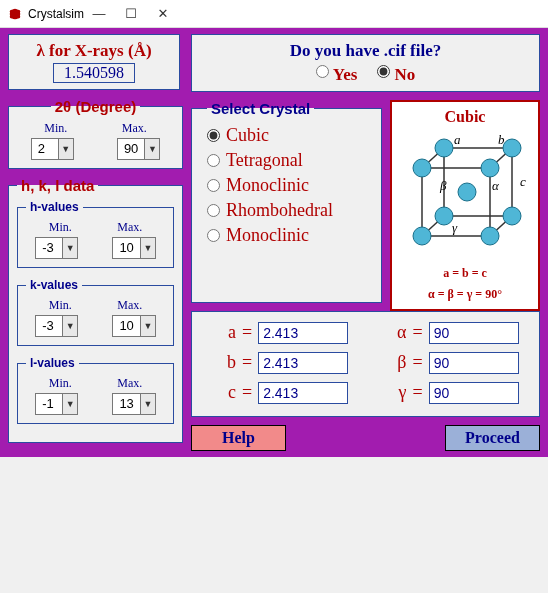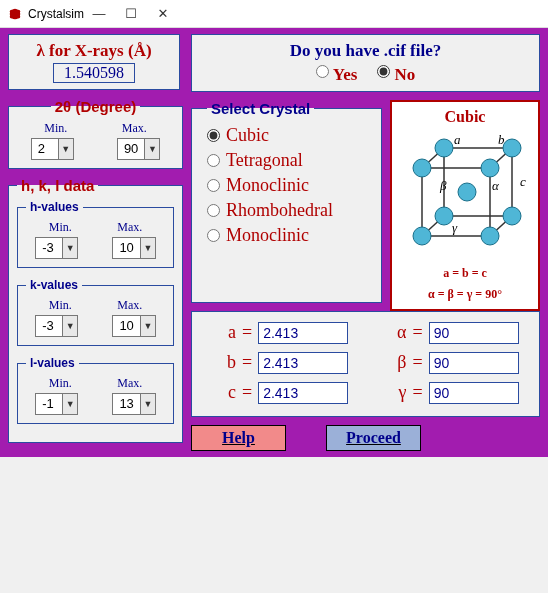--- a/index.html
+++ b/index.html
@@ -91,21 +91,21 @@
       background:#fff;
     }
     .crystal-diagram-box .ctitle { color:#b00000; font-size:16px; font-weight:bold; font-family:"Times New Roman",serif; margin-bottom:2px;}
     .crystal-diagram-box .rel { color:#b00000; font-size:12px; font-weight:bold; font-family:"Times New Roman",serif; margin-top:4px; line-height:1.4;}
     .crystal-data { }
     .cd-row { display:flex; align-items:center; gap:6px; padding:4px 0;}
     .cd-row .lbl { color:#b00000; font-family:"Times New Roman",serif; font-size:18px; width:36px; text-align:right;}
     .cd-row .eq { color:#b00000; font-family:"Times New Roman",serif; font-size:18px;}
     .cd-row input { border:1px solid #2a4ba0; padding:2px 4px; width:90px; font-size:14px; color:#00008b; background:#fff;}
     .cd-grid { display:grid; grid-template-columns:1fr 1fr; gap:0 10px;}
-    .buttons { display:flex; gap:40px; justify-content:flex-start; margin-top:6px;text-decoration:underline;}
+    .buttons { display:flex; gap:40px; justify-content:space-between; margin-top:6px;}
     .buttons button {
       width:95px; height:26px; border:1.5px solid #000;
       font-family:"Times New Roman",serif; font-weight:bold; font-size:16px;
       color:#00008b;
     }
     .btn-help { background:#f28a8a; }
     .btn-proceed { background:#9bb0d8; }
     .hkl-inner fieldset { margin-bottom:10px; }
     .hkl-inner legend { color:#00008b; font-size:12px; }
   </style>

